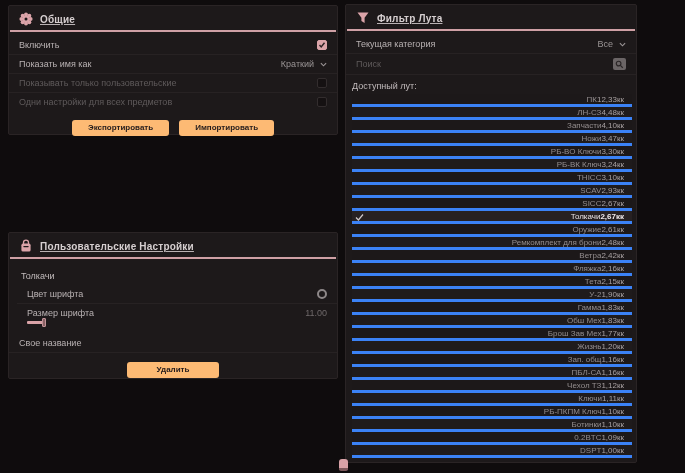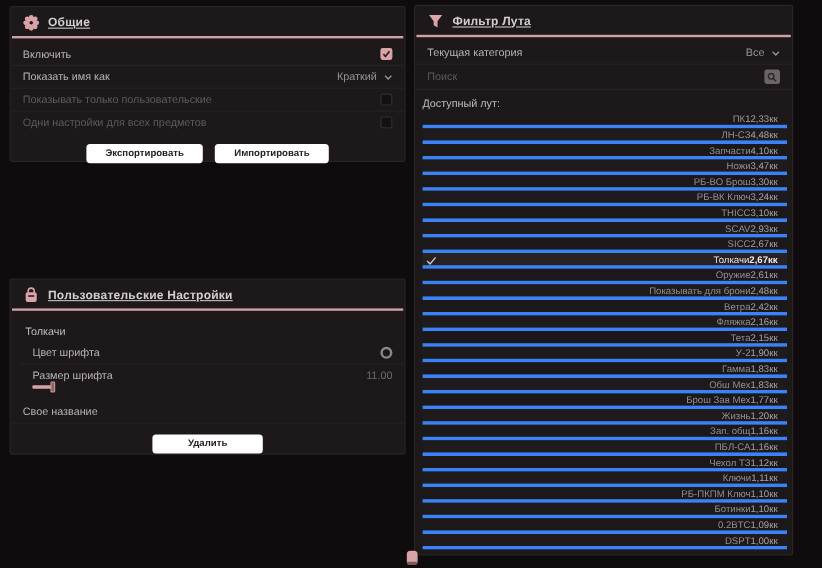--- a/index.html
+++ b/index.html
@@ -12,21 +12,21 @@
     overflow:hidden;
   }
   .card {
     position:absolute;
     background:#1d191a;
     border:1px solid #2a2425;
     border-radius:2px;
   }
   #card-general { left:8px; top:5px;  width:330px; height:130px; }
   #card-custom  { left:8px; top:232px; width:330px; height:147px; }
-  #card-loot    { left:345px; top:4px; width:316px; height:459px; display:flex; flex-direction:column; }
+  #card-loot    { left:345px; top:4px; width:292px; height:459px; display:flex; flex-direction:column; }
 
   .card-header {
     display:flex; align-items:center; gap:7px;
     padding:6px 10px 4px 10px;
     text-decoration:underline;
   }
   .card-header .hicon { width:14px; height:14px; flex:0 0 auto; }
   .card-title { font-size:10px; font-weight:bold; color:#d6cfd0; letter-spacing:.2px; }
   .header-rule { height:2px; background:#cfa0a5; margin:0 1px 4px 1px; }
 
@@ -44,21 +44,21 @@
     width:10px; height:10px; border-radius:2px;
     background:#151112; border:1px solid #332d2e;
     display:inline-flex; align-items:center; justify-content:center;
   }
   .checkbox.checked { background:#dba4a9; border-color:#dba4a9; }
 
   .select { display:inline-flex; align-items:center; gap:6px; color:#9a9495; font-size:9px; cursor:default; }
   .chev { width:7px; height:7px; }
 
   .btn {
-    background:#ffffff; color:#241c1d;
+    background:#fdba74; color:#241c1d;
     font-size:8px; font-weight:bold;
     border:none; border-radius:3px;
     padding:4px 16px; line-height:1;
     font-family:"Liberation Sans", sans-serif;
   }
   .btn-row { display:flex; justify-content:center; gap:10px; padding:9px 10px 6px 10px; }
 
   
   .item-name-row { padding:8px 10px 4px 12px; font-size:9px; color:#c2bbbc; }
   .sub { margin-left:8px; }
@@ -255,21 +255,21 @@
     <span class="nm">Запчасти</span>
     <span class="vl">4,10кк</span>
   </div>
       <div class="loot-row alt">
 
     <span class="nm">Ножи</span>
     <span class="vl">3,47кк</span>
   </div>
       <div class="loot-row">
 
-    <span class="nm">РБ-ВО Брош</span>
+    <span class="nm">РБ-ВО Ключи</span>
     <span class="vl">3,30кк</span>
   </div>
       <div class="loot-row alt">
 
     <span class="nm">РБ-ВК Ключ</span>
     <span class="vl">3,24кк</span>
   </div>
       <div class="loot-row">
 
     <span class="nm">THICC</span>
@@ -292,21 +292,21 @@
     <span class="nm">Толкачи</span>
     <span class="vl">2,67кк</span>
   </div>
       <div class="loot-row">
 
     <span class="nm">Оружие</span>
     <span class="vl">2,61кк</span>
   </div>
       <div class="loot-row alt">
 
-    <span class="nm">Показывать для брони</span>
+    <span class="nm">Ремкомплект для брони</span>
     <span class="vl">2,48кк</span>
   </div>
       <div class="loot-row">
 
     <span class="nm">Ветра</span>
     <span class="vl">2,42кк</span>
   </div>
       <div class="loot-row alt">
 
     <span class="nm">Фляжка</span>

